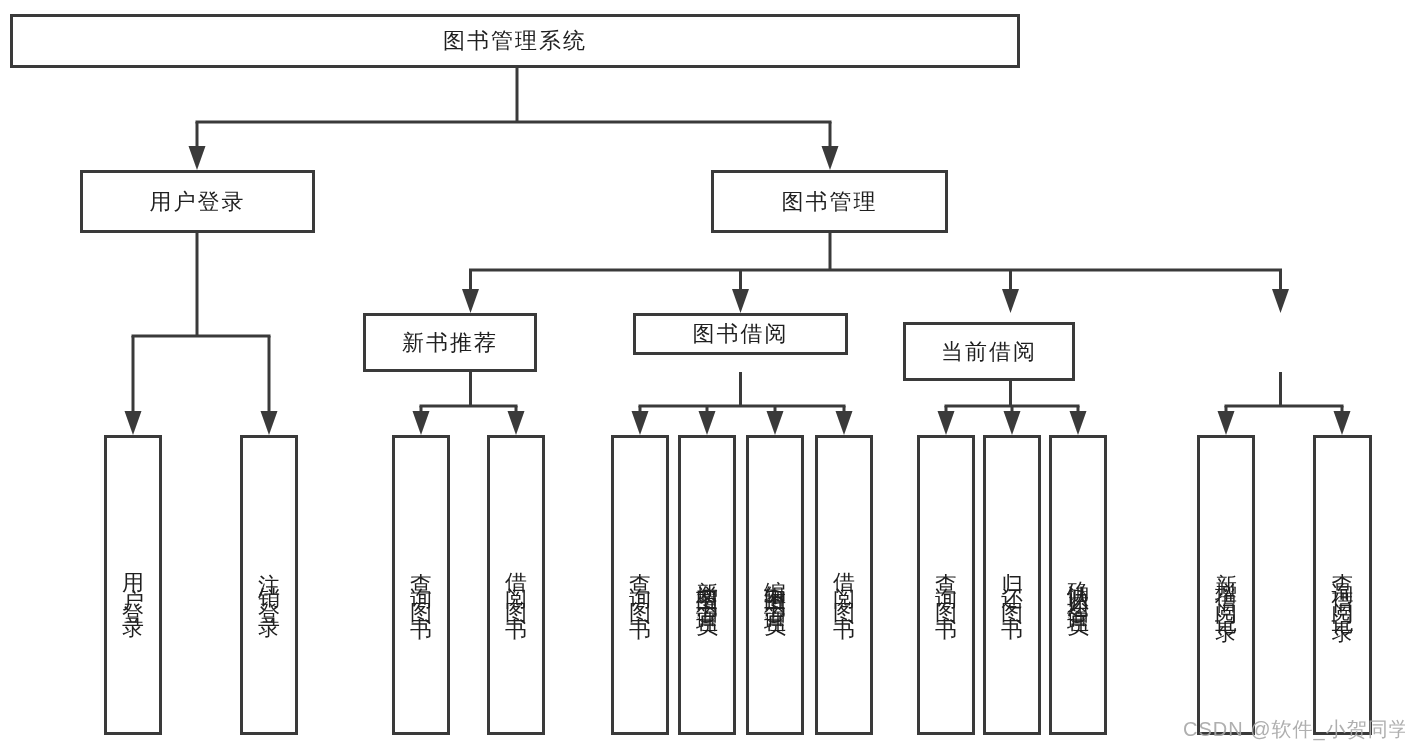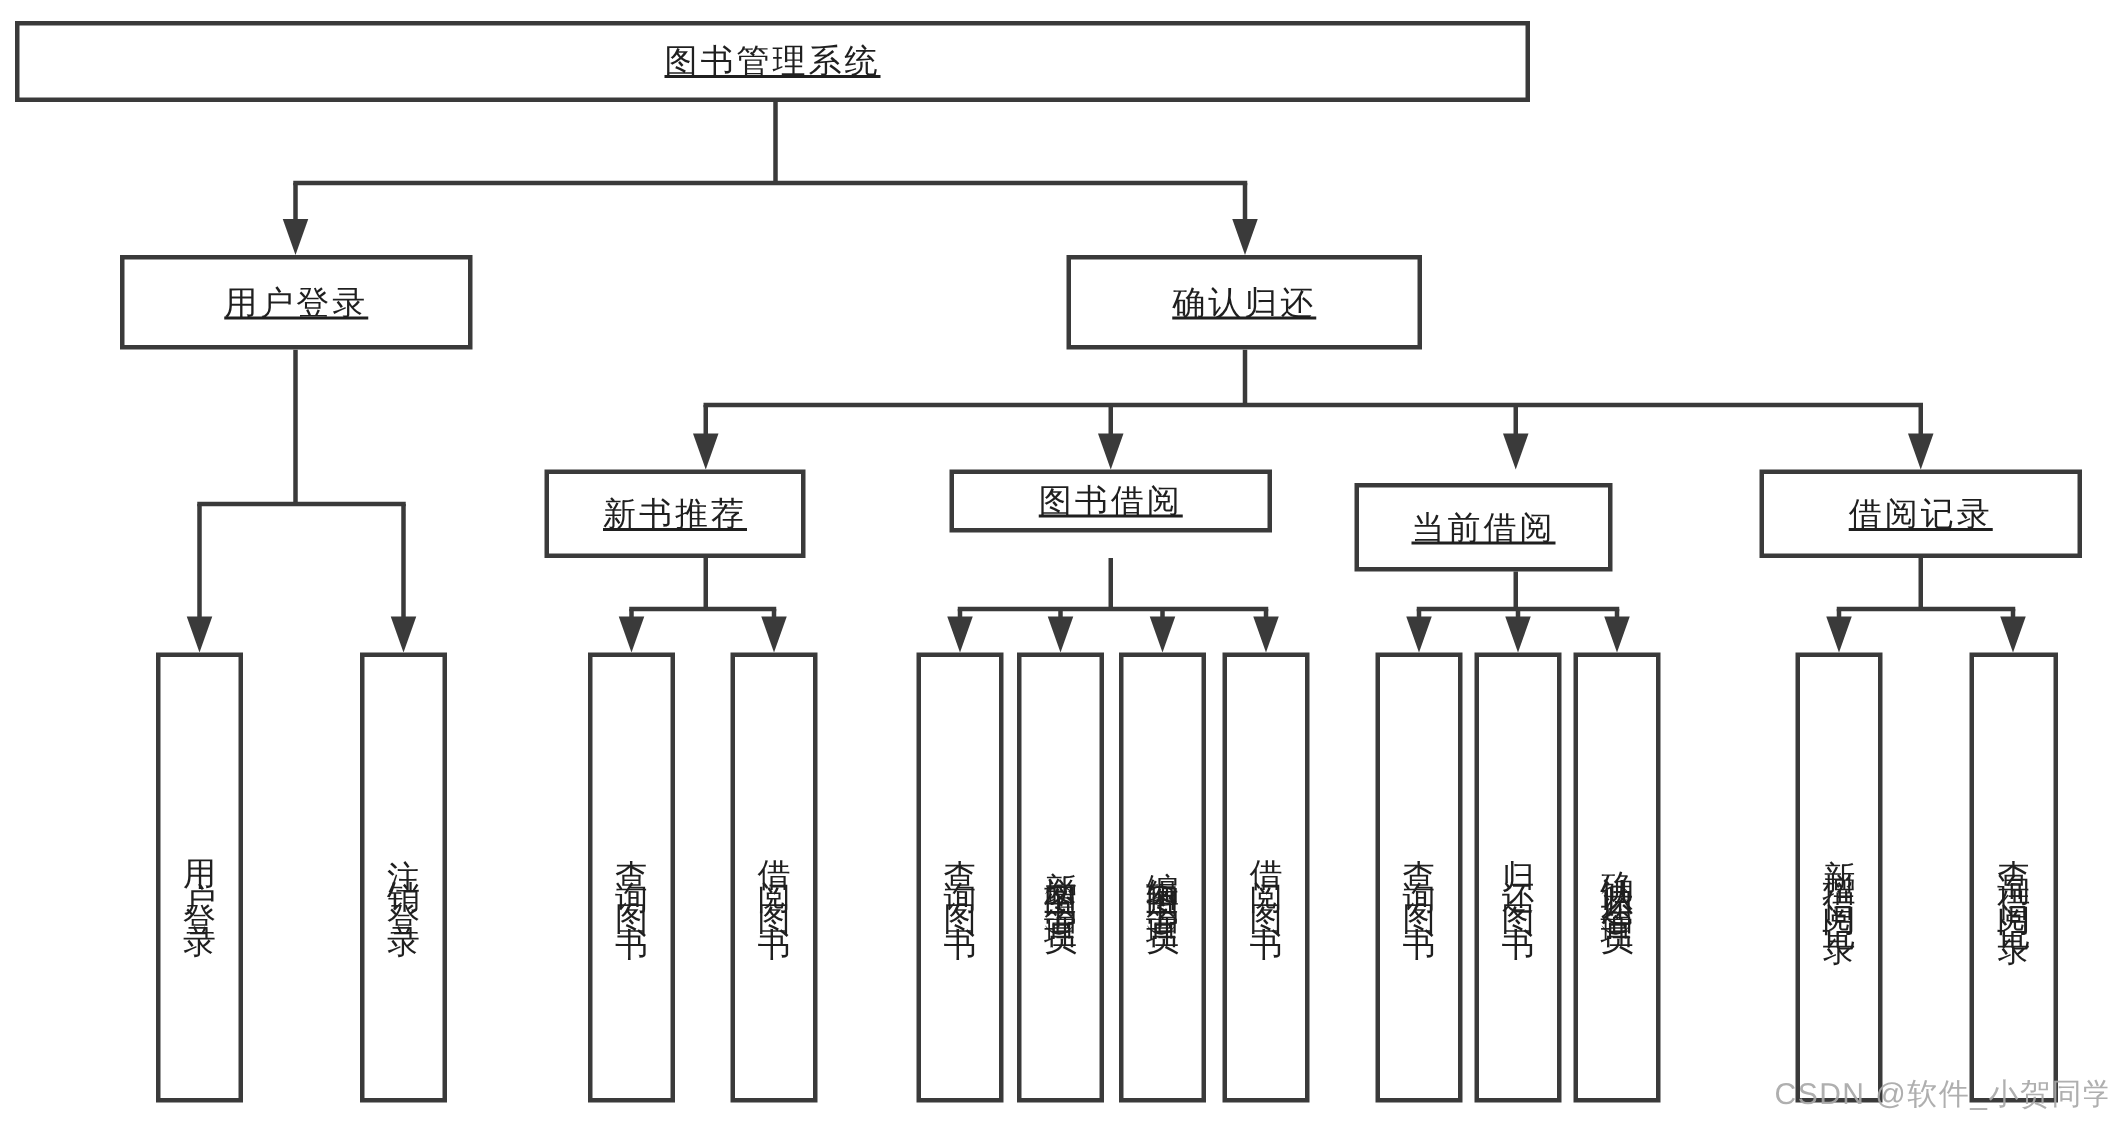--- a/index.html
+++ b/index.html
@@ -9,21 +9,21 @@
     font-family:"Liberation Sans","DejaVu Sans",sans-serif;
   }
   .stage{position:absolute;left:0;top:0;width:1405px;height:747px;}
   svg.connectors{position:absolute;left:0;top:0;z-index:1;}
   .box{
     position:absolute;z-index:2;box-sizing:border-box;
     border:3px solid #3a3a3a;background:#ffffff;
     display:flex;align-items:center;justify-content:center;
   }
   .hlabel{
-    color:#1f1f1f;font-size:22px;letter-spacing:2px;white-space:nowrap;text-decoration:underline;
+    color:#1f1f1f;font-size:22px;letter-spacing:2px;white-space:nowrap;
   }
   .vlabel{
     color:#1f1f1f;font-size:22px;
     writing-mode:vertical-rl;text-orientation:mixed;
     letter-spacing:15px;line-height:1;white-space:nowrap;
   }
   .vlabel.len6{letter-spacing:10px;}
   .vlabel.long{letter-spacing:5px;}
   .watermark{
     position:absolute;z-index:5;left:1183px;top:716px;
@@ -99,34 +99,31 @@
   </svg>
 
   <div class="box" style="left:10px;top:14px;width:1010px;height:54px">
     <span class="hlabel">图书管理系统</span>
   </div>
 
   <div class="box" style="left:80px;top:170px;width:235px;height:63px">
     <span class="hlabel">用户登录</span>
   </div>
   <div class="box" style="left:711px;top:170px;width:237px;height:63px">
-    <span class="hlabel">确认归还</span>
+    <span class="hlabel">图书管理</span>
   </div>
 
   <div class="box" style="left:363px;top:313px;width:174px;height:59px">
     <span class="hlabel">新书推荐</span>
   </div>
   <div class="box" style="left:633px;top:313px;width:215px;height:42px">
     <span class="hlabel">图书借阅</span>
   </div>
   <div class="box" style="left:903px;top:322px;width:172px;height:59px">
     <span class="hlabel">当前借阅</span>
-  </div>
-  <div class="box" style="left:1173px;top:313px;width:215px;height:59px">
-    <span class="hlabel">借阅记录</span>
   </div>
 
   <div class="box" style="left:104px;top:435px;width:58px;height:300px">
     <span class="vlabel">用户登录</span>
   </div>
   <div class="box" style="left:240px;top:435px;width:58px;height:300px">
     <span class="vlabel">注销登录</span>
   </div>
 
   <div class="box" style="left:392px;top:435px;width:58px;height:300px">

